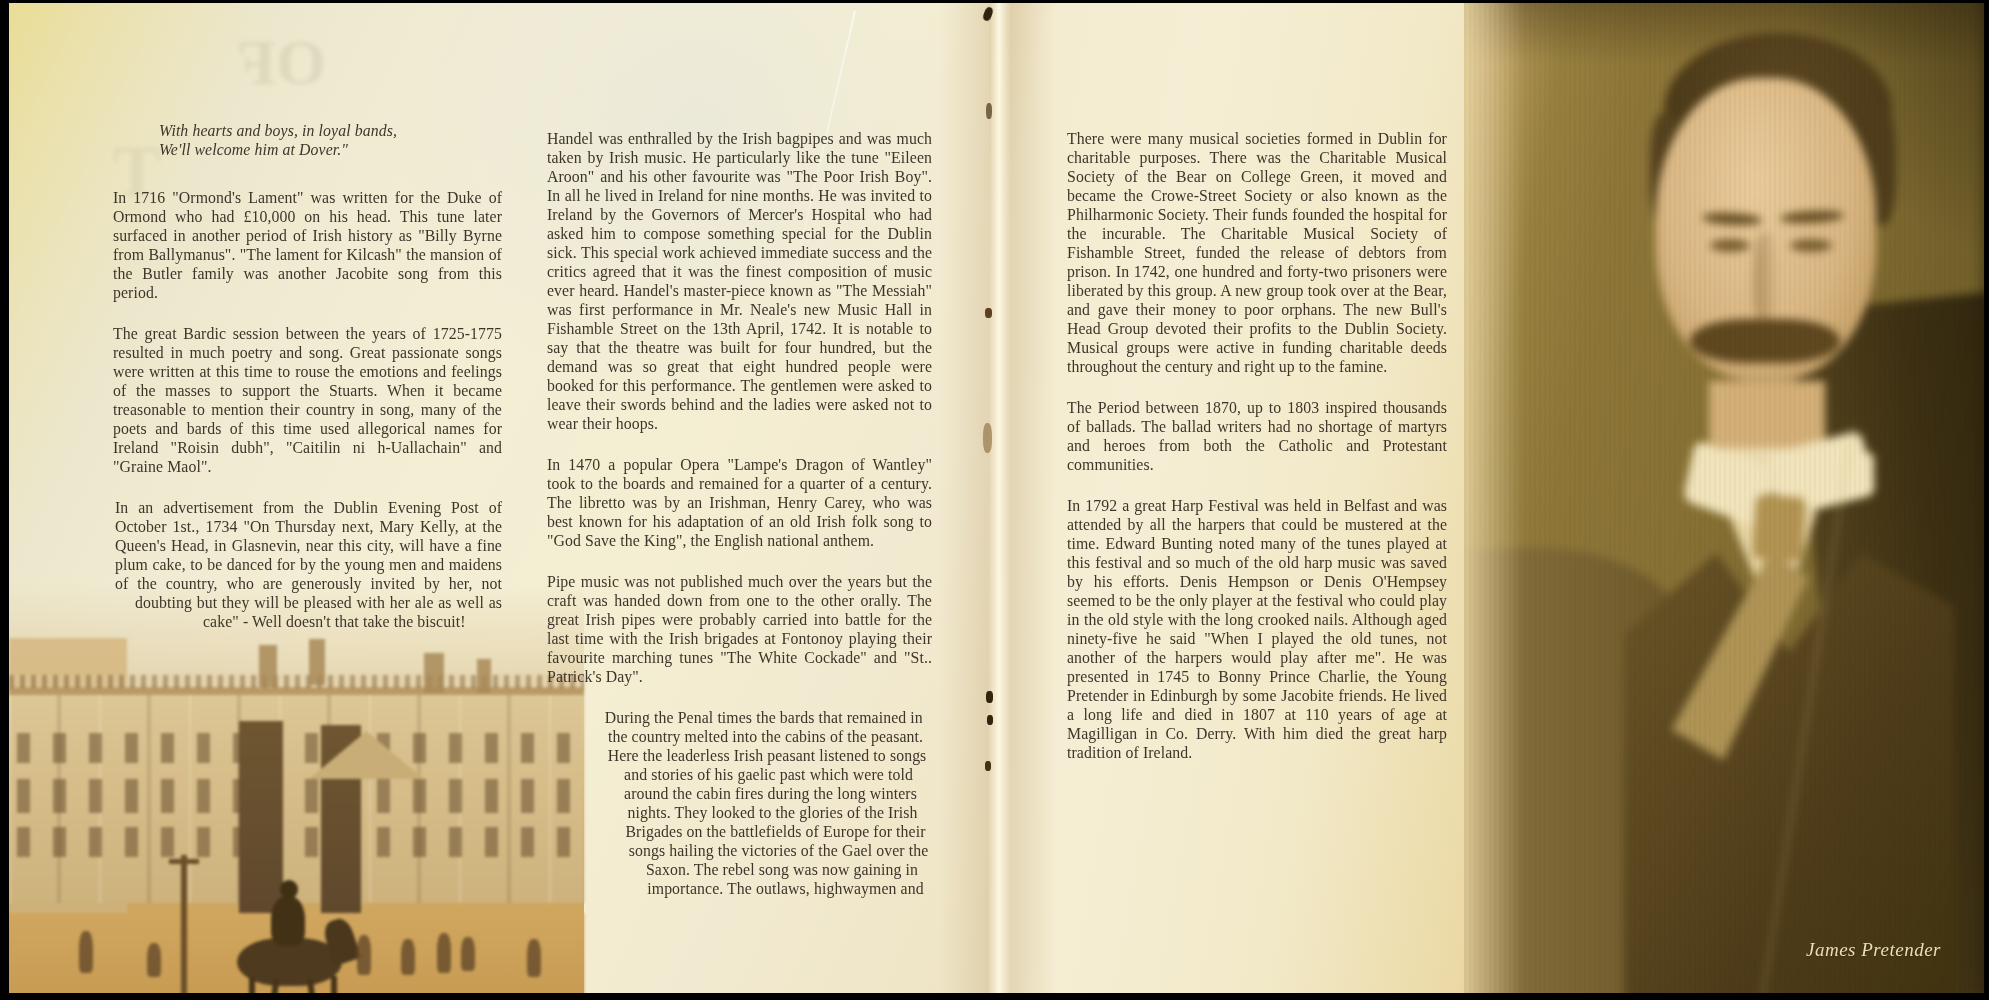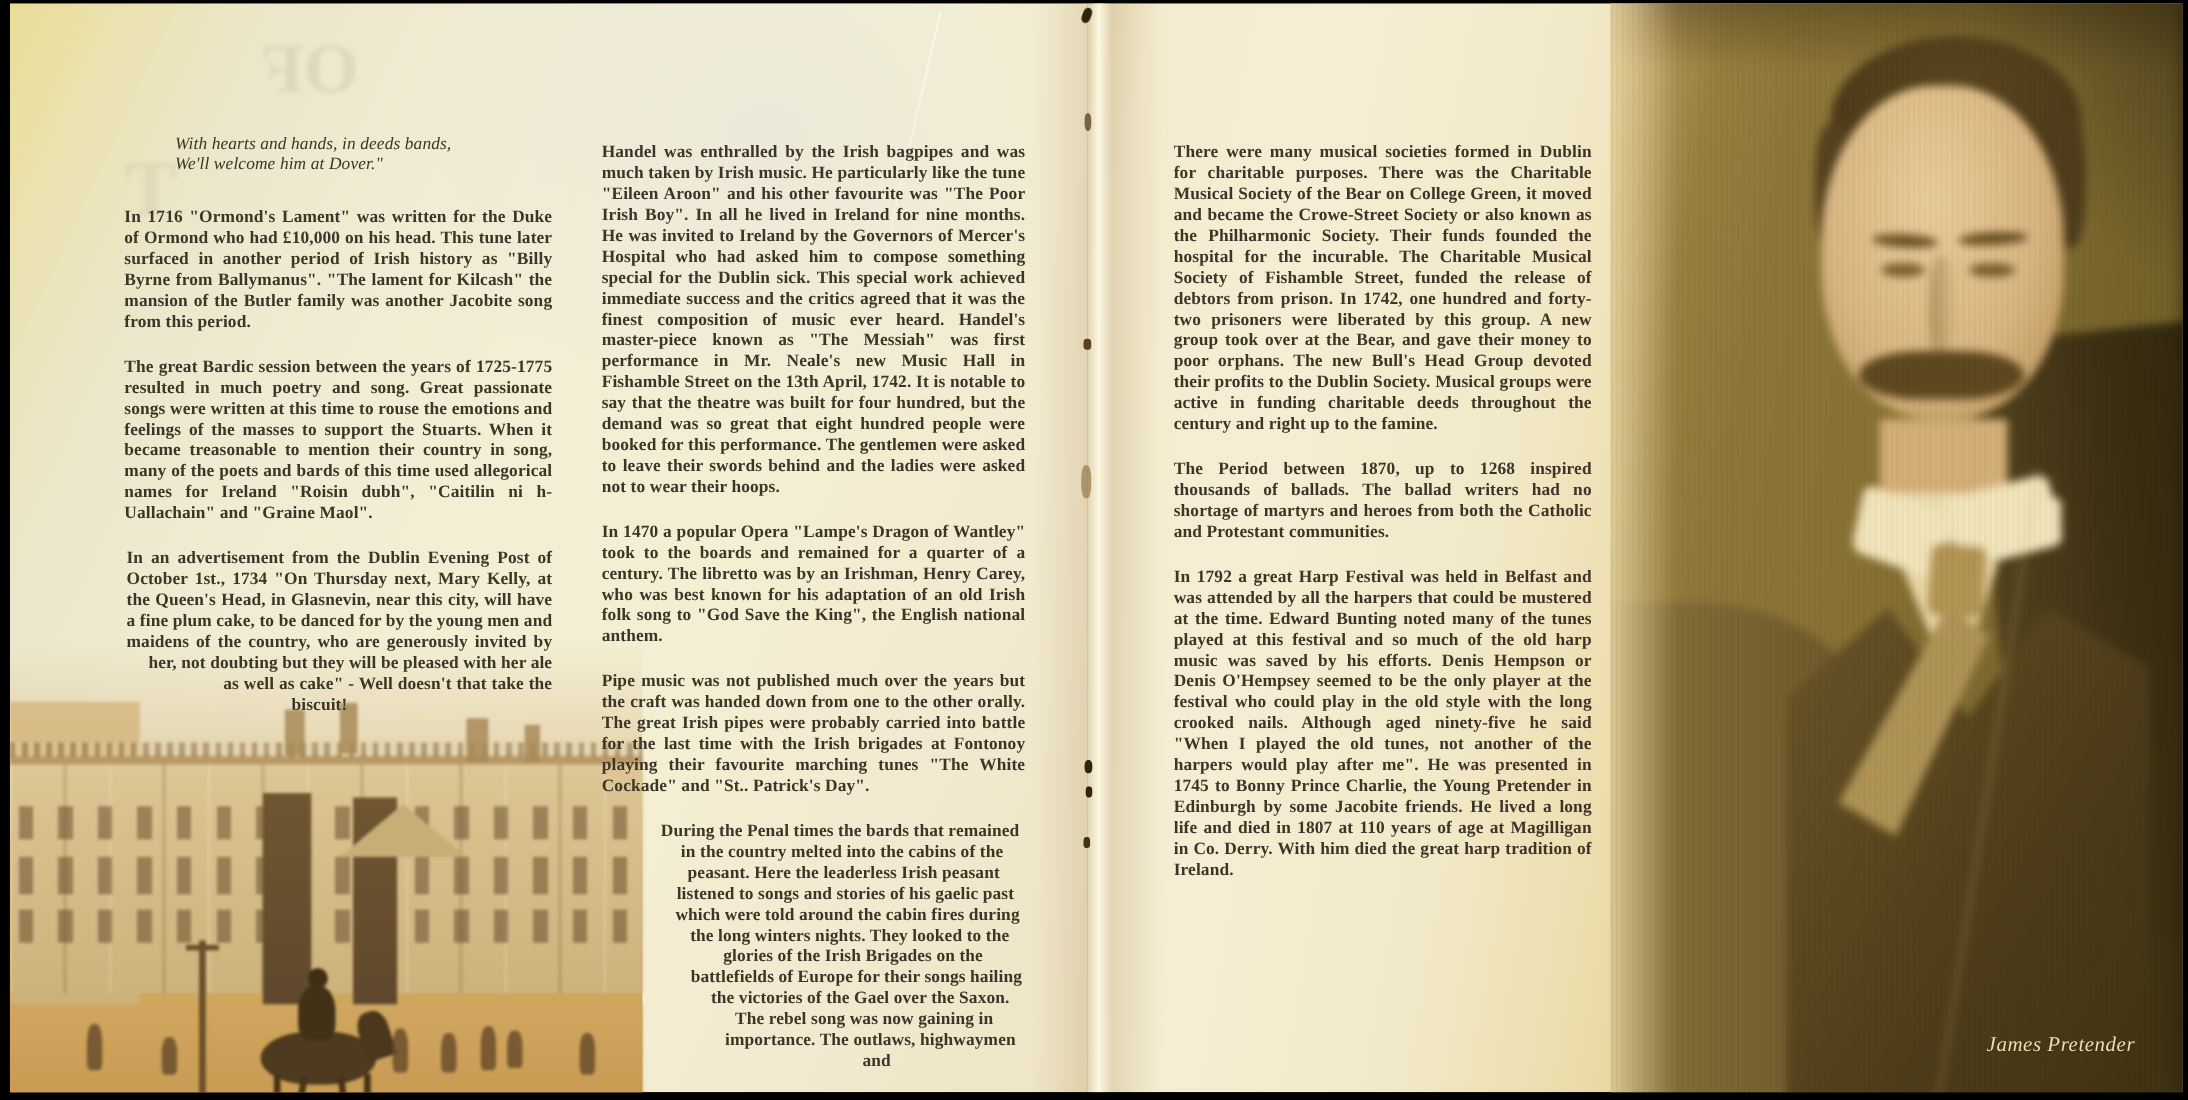--- a/index.html
+++ b/index.html
@@ -26,21 +26,21 @@
     background:linear-gradient(90deg,rgba(160,125,70,.28),rgba(160,125,70,0));}
   .seam-light{position:absolute;left:980px;top:0;width:22px;height:100%;
     background:linear-gradient(90deg,rgba(253,248,226,0),#fdf8e2 45%,rgba(253,248,226,0));}
   .stitch{position:absolute;border-radius:40%;filter:blur(.6px);}
   
   .ghost{position:absolute;transform:scaleX(-1);font-weight:bold;filter:blur(2px);
     color:rgba(148,143,112,.17);line-height:1;}
   
   .col{position:absolute;color:#3e352a;font-size:15.8px;line-height:19px;
     text-align:justify;letter-spacing:.1px;}
-  .col p{margin:0 0 22px 0;font-weight:bold;}
+  .col p{margin:0 0 22px 0;}
   .quote{font-style:italic;text-align:left;margin:0 0 29px 46px;}
   .wrapshape-a{float:left;width:152px;height:154px;
     shape-outside:polygon(0 0,2px 0,2px 95px,22px 95px,22px 114px,90px 114px,90px 133px,152px 133px,152px 154px,0 154px);}
   .wrapshape-b{float:left;width:115px;height:228px;
     shape-outside:polygon(0 0,45px 0,52px 38px,58px 76px,66px 114px,78px 152px,92px 190px,115px 228px,0 228px);}
   .p-center{text-align:center;}
   
   .artwork{position:absolute;left:0;top:580px;width:575px;height:420px;}
   .artwork .wash{position:absolute;inset:0;
     background:linear-gradient(180deg,rgba(216,190,140,0) 0%,rgba(216,190,140,.4) 20%,
@@ -185,42 +185,42 @@
           <div class="figure" style="left:348px;top:352px;height:40px;"></div>
           <div class="figure" style="left:392px;top:356px;height:36px;"></div>
           <div class="figure" style="left:428px;top:350px;height:40px;"></div>
           <div class="figure" style="left:452px;top:354px;height:34px;"></div>
           <div class="figure" style="left:518px;top:356px;height:38px;"></div>
         </div>
       </div>
 
       <div class="col" style="left:104px;top:118px;width:389px;">
         <div class="quote">
-          <div>With hearts and hands, in deeds bands,</div>
+          <div>With hearts and boys, in loyal bands,</div>
           <div>We'll welcome him at Dover."</div>
         </div>
         <p>In 1716 "Ormond's Lament" was written for the Duke of Ormond who had £10,000 on his head. This tune later surfaced in another period of Irish history as "Billy Byrne from Ballymanus". "The lament for Kilcash" the mansion of the Butler family was another Jacobite song from this period.</p>
         <p>The great Bardic session between the years of 1725-1775 resulted in much poetry and song. Great passionate songs were written at this time to rouse the emotions and feelings of the masses to support the Stuarts. When it became treasonable to mention their country in song, many of the poets and bards of this time used allegorical names for Ireland "Roisin dubh", "Caitilin ni h-Uallachain" and "Graine Maol".</p>
         <p><span class="wrapshape-a"></span><span>In an advertisement from the Dublin Evening Post of October 1st., 1734 "On Thursday next, Mary Kelly, at the Queen's Head, in Glasnevin, near this city, will have a fine plum cake, to be danced for by the young men and maidens of the country, who are generously invited by her, not doubting but they will be pleased with her ale as well as cake" - Well doesn't that take the biscuit!</span></p>
       </div>
 
       <div class="col" style="left:538px;top:126px;width:385px;">
         <p>Handel was enthralled by the Irish bagpipes and was much taken by Irish music. He particularly like the tune "Eileen Aroon" and his other favourite was "The Poor Irish Boy". In all he lived in Ireland for nine months. He was invited to Ireland by the Governors of Mercer's Hospital who had asked him to compose something special for the Dublin sick. This special work achieved immediate success and the critics agreed that it was the finest composition of music ever heard. Handel's master-piece known as "The Messiah" was first performance in Mr. Neale's new Music Hall in Fishamble Street on the 13th April, 1742. It is notable to say that the theatre was built for four hundred, but the demand was so great that eight hundred people were booked for this performance. The gentlemen were asked to leave their swords behind and the ladies were asked not to wear their hoops.</p>
         <p>In 1470 a popular Opera "Lampe's Dragon of Wantley" took to the boards and remained for a quarter of a century. The libretto was by an Irishman, Henry Carey, who was best known for his adaptation of an old Irish folk song to "God Save the King", the English national anthem.</p>
         <p>Pipe music was not published much over the years but the craft was handed down from one to the other orally. The great Irish pipes were probably carried into battle for the last time with the Irish brigades at Fontonoy playing their favourite marching tunes "The White Cockade" and "St.. Patrick's Day".</p>
         <p class="p-center"><span class="wrapshape-b"></span><span>During the Penal times the bards that remained in the country melted into the cabins of the peasant. Here the leaderless Irish peasant listened to songs and stories of his gaelic past which were told around the cabin fires during the long winters nights. They looked to the glories of the Irish Brigades on the battlefields of Europe for their songs hailing the victories of the Gael over the Saxon. The rebel song was now gaining in importance. The outlaws, highwaymen and</span></p>
       </div>
     </div>
 
     <div class="page-right">
     </div>
 
     <div class="col" style="left:1058px;top:126px;width:380px;">
       <p>There were many musical societies formed in Dublin for charitable purposes. There was the Charitable Musical Society of the Bear on College Green, it moved and became the Crowe-Street Society or also known as the Philharmonic Society. Their funds founded the hospital for the incurable. The Charitable Musical Society of Fishamble Street, funded the release of debtors from prison. In 1742, one hundred and forty-two prisoners were liberated by this group. A new group took over at the Bear, and gave their money to poor orphans. The new Bull's Head Group devoted their profits to the Dublin Society. Musical groups were active in funding charitable deeds throughout the century and right up to the famine.</p>
-      <p>The Period between 1870, up to 1268 inspired thousands of ballads. The ballad writers had no shortage of martyrs and heroes from both the Catholic and Protestant communities.</p>
+      <p>The Period between 1870, up to 1803 inspired thousands of ballads. The ballad writers had no shortage of martyrs and heroes from both the Catholic and Protestant communities.</p>
       <p>In 1792 a great Harp Festival was held in Belfast and was attended by all the harpers that could be mustered at the time. Edward Bunting noted many of the tunes played at this festival and so much of the old harp music was saved by his efforts. Denis Hempson or Denis O'Hempsey seemed to be the only player at the festival who could play in the old style with the long crooked nails. Although aged ninety-five he said "When I played the old tunes, not another of the harpers would play after me". He was presented in 1745 to Bonny Prince Charlie, the Young Pretender in Edinburgh by some Jacobite friends. He lived a long life and died in 1807 at 110 years of age at Magilligan in Co. Derry. With him died the great harp tradition of Ireland.</p>
     </div>
 
     <div class="photo">
       <div class="photo-blur">
         <div class="ph-base"></div>
         <div class="ph-top"></div>
         <div class="ph-tr"></div>
         <div class="jacket-r"></div>
         <div class="jacket-l"></div>

